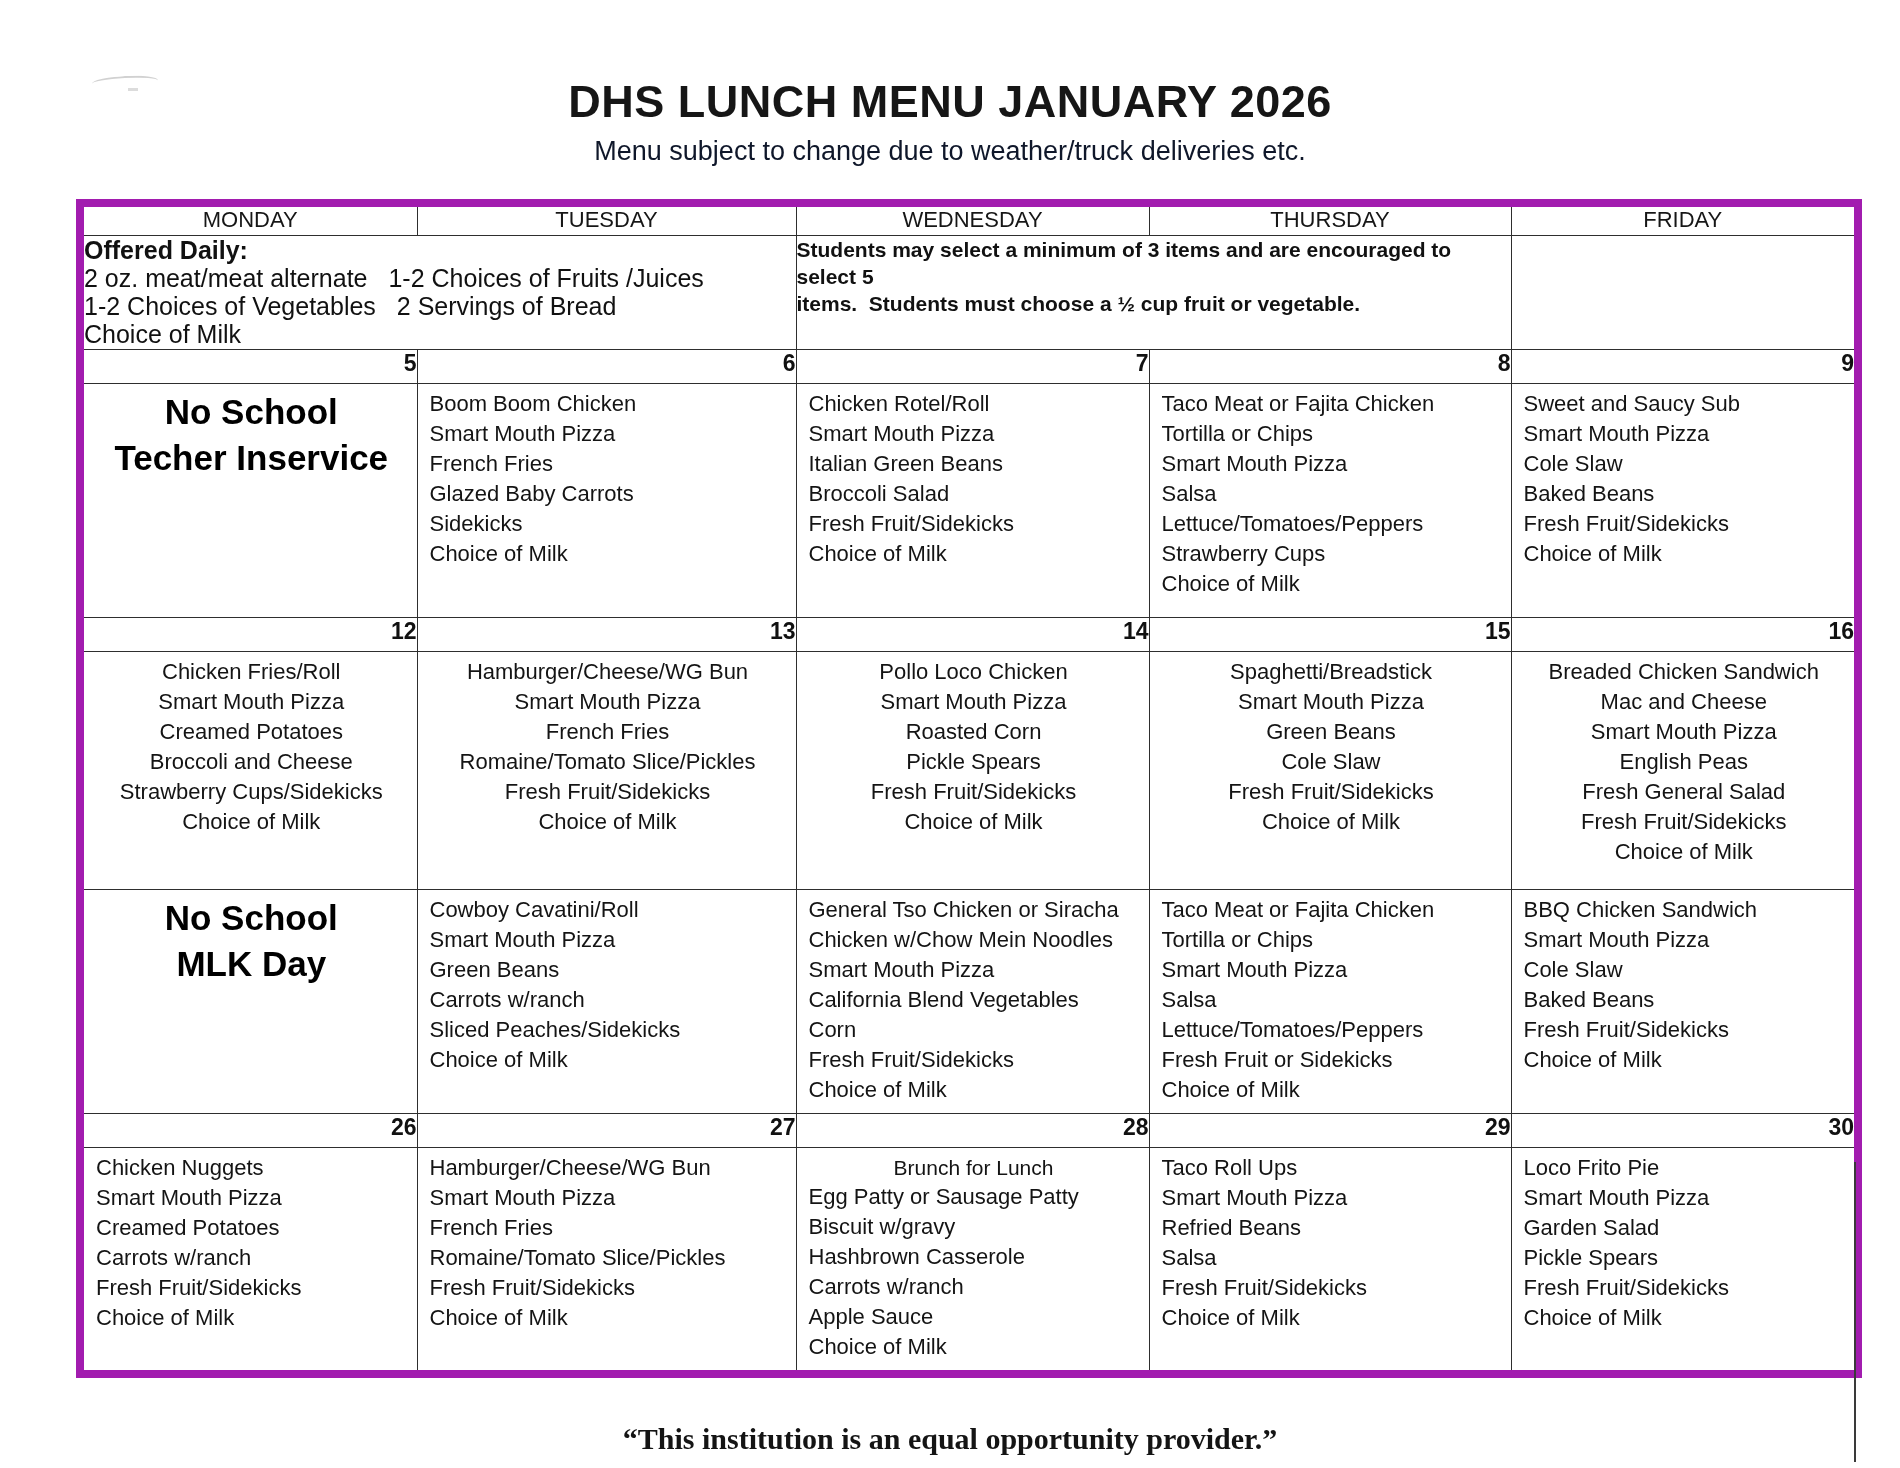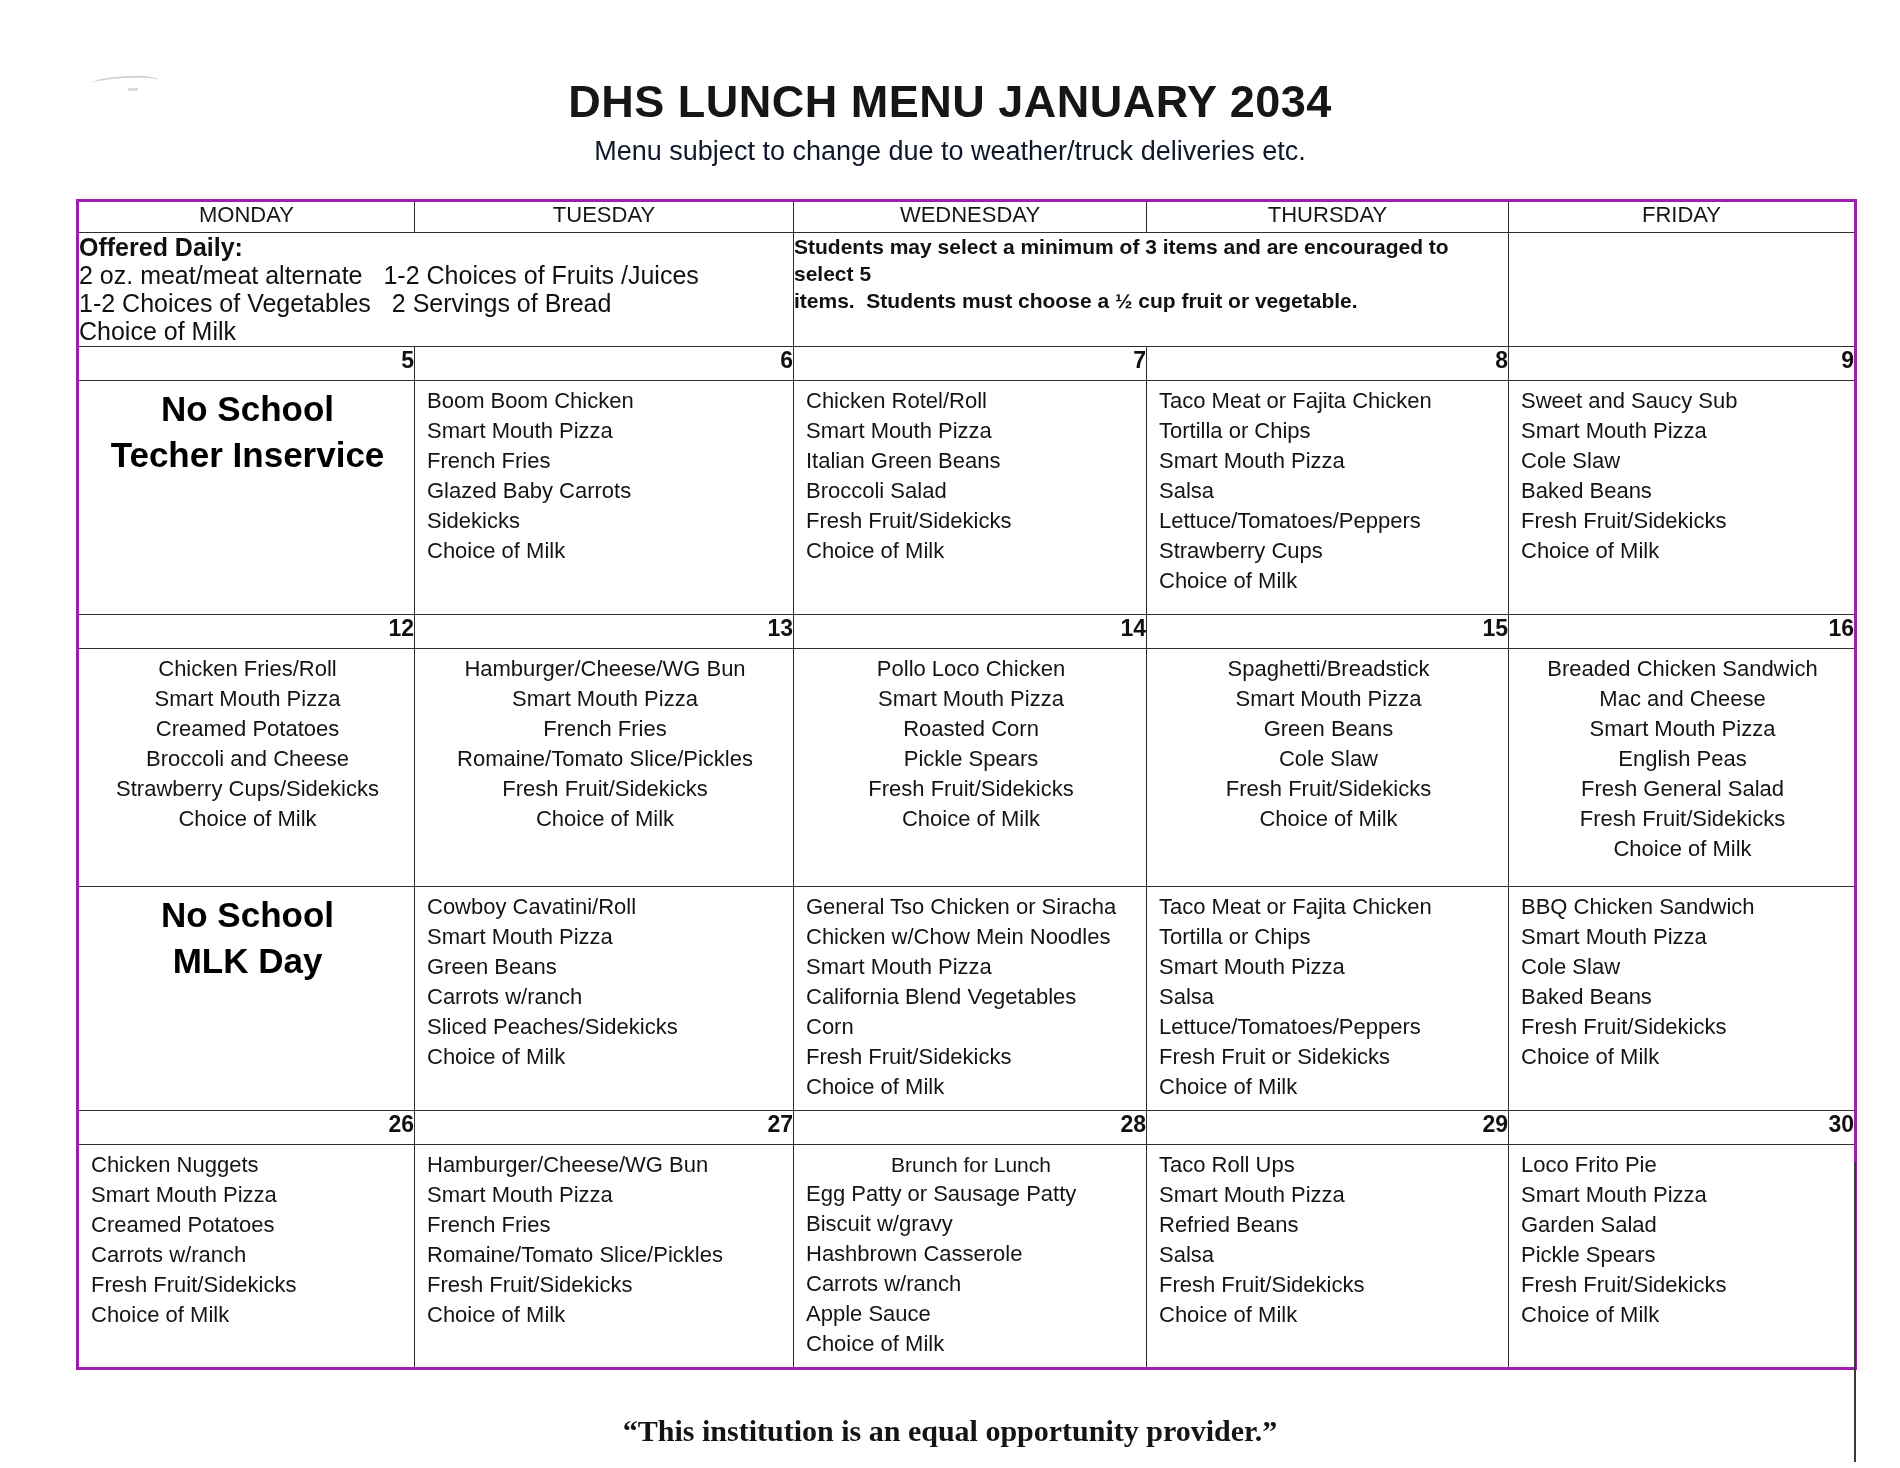--- a/index.html
+++ b/index.html
@@ -24,21 +24,21 @@
     text-align:center;
     font-size:27px;
     color:#0f172a;
     margin-bottom:32px;
   }
   table.menu{
     border-collapse:collapse;
     table-layout:fixed;
     margin-left:76px;
     width:1778px;
-    border:3px solid #a21caf;
+    border:8px solid #a21caf;
     padding-left:6px;
   }
   table.menu td, table.menu th{
     border:1.6px solid #2e2e2e;
     vertical-align:top;
     padding:0;
   }
   col.c-mon{width:337px;}
   col.c-tue{width:379px;}
   col.c-wed{width:353px;}
@@ -129,21 +129,21 @@
 </style>
 </head>
 <body>
 
 <div class="page">
 
   <div class="artifact-squiggle"></div>
   <div class="artifact-dot"></div>
   <div class="artifact-edge-line"></div>
 
-  <div class="title">DHS LUNCH MENU JANUARY 2034</div>
+  <div class="title">DHS LUNCH MENU JANUARY 2026</div>
   <div class="subtitle">Menu subject to change due to weather/truck deliveries etc.</div>
 
   <table class="menu">
     <colgroup>
       <col class="c-mon">
         <col class="c-tue">
         <col class="c-wed">
         <col class="c-thu">
         <col class="c-fri">
     </colgroup>

